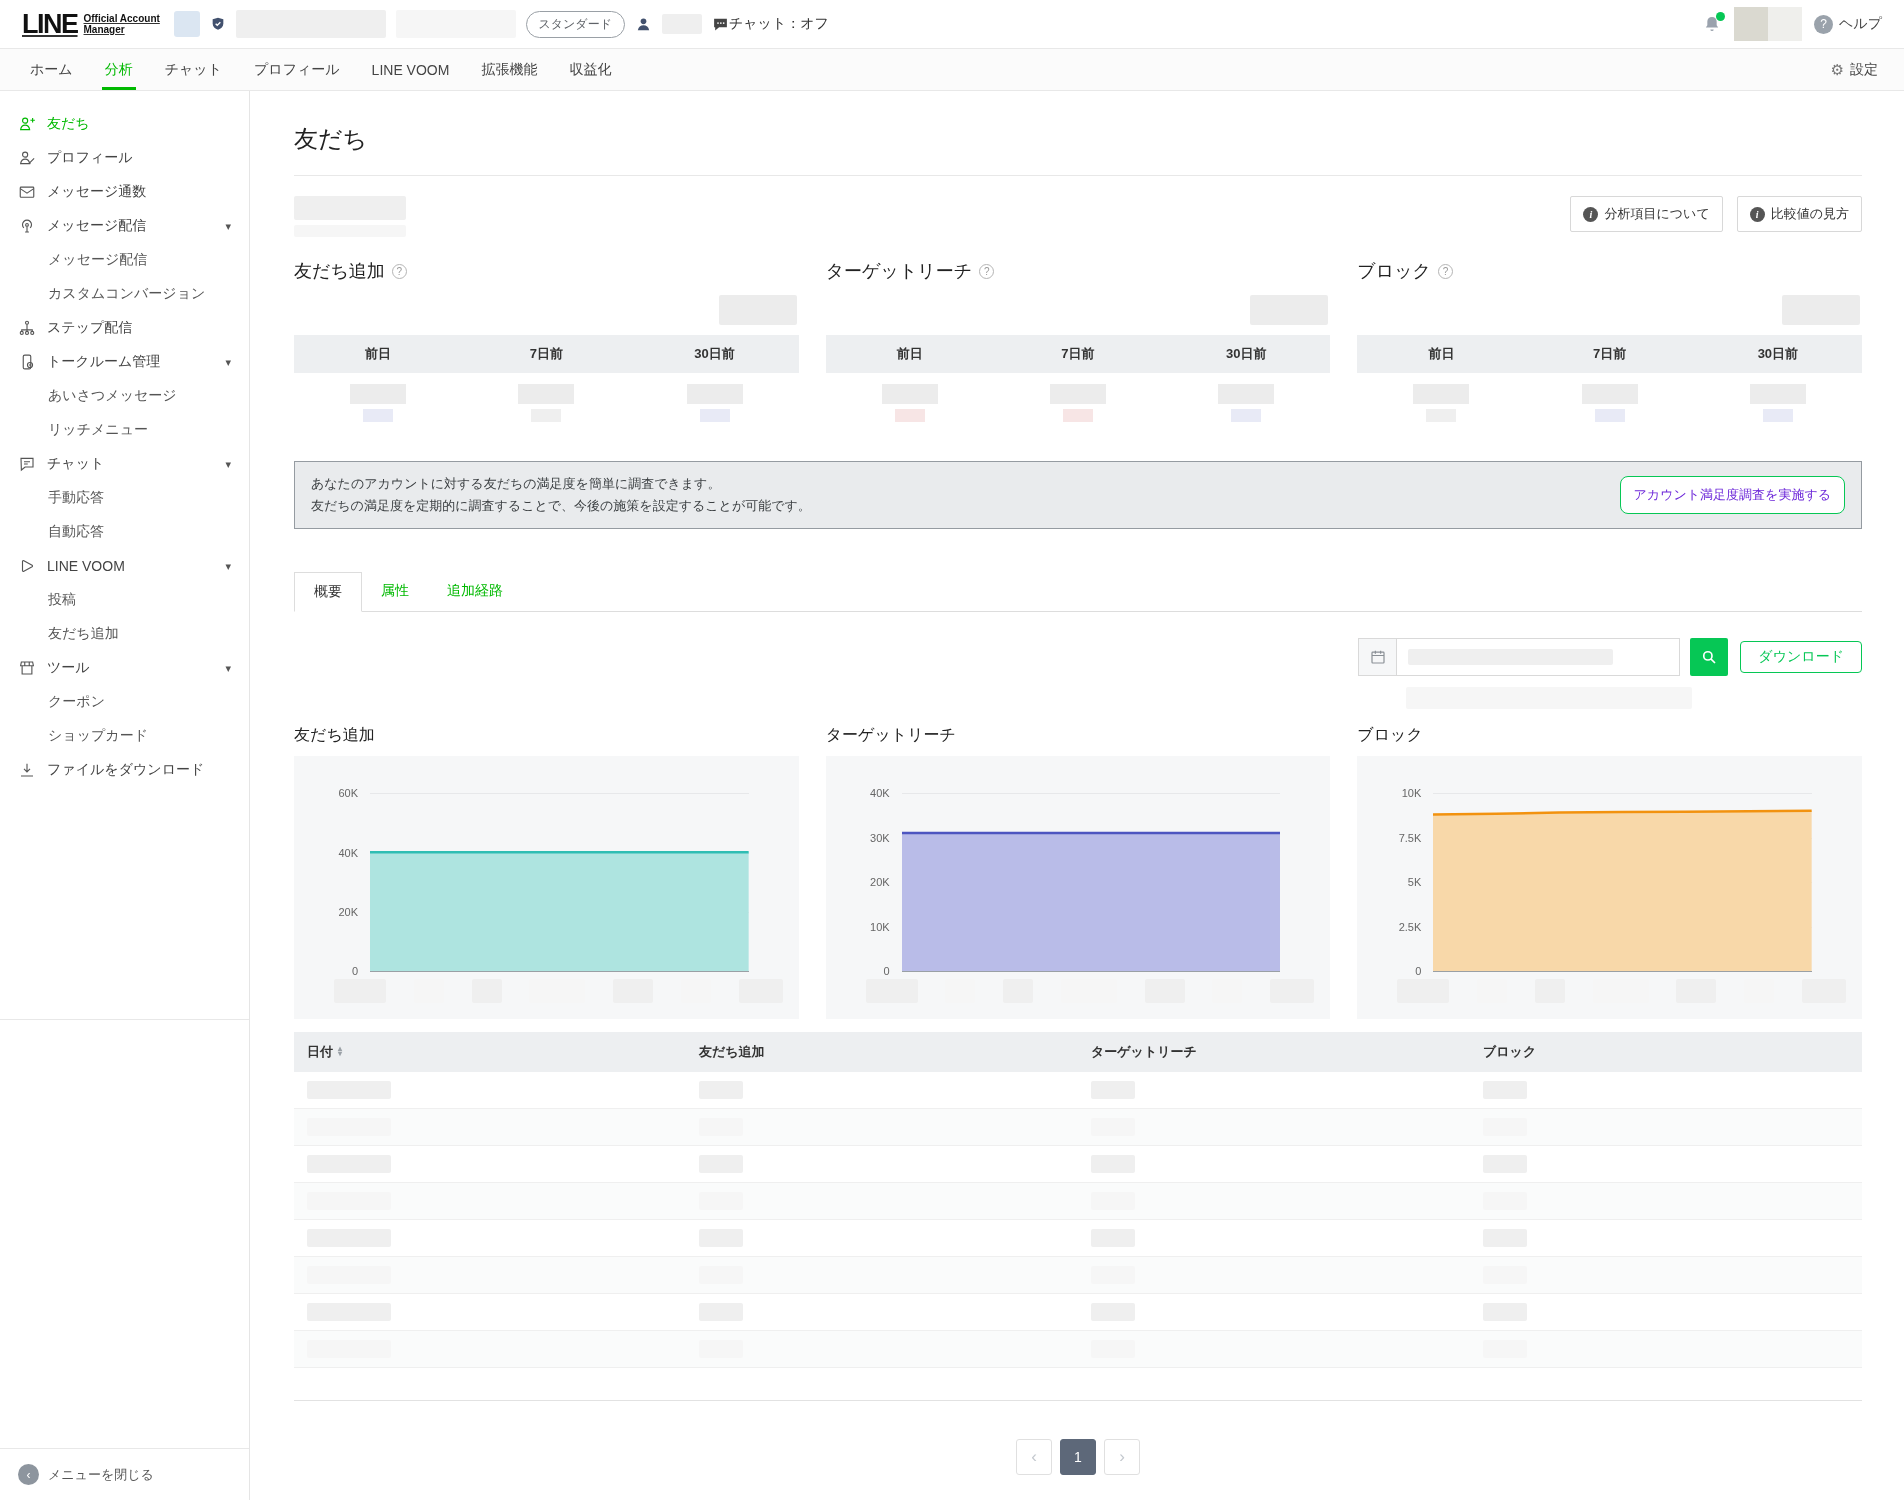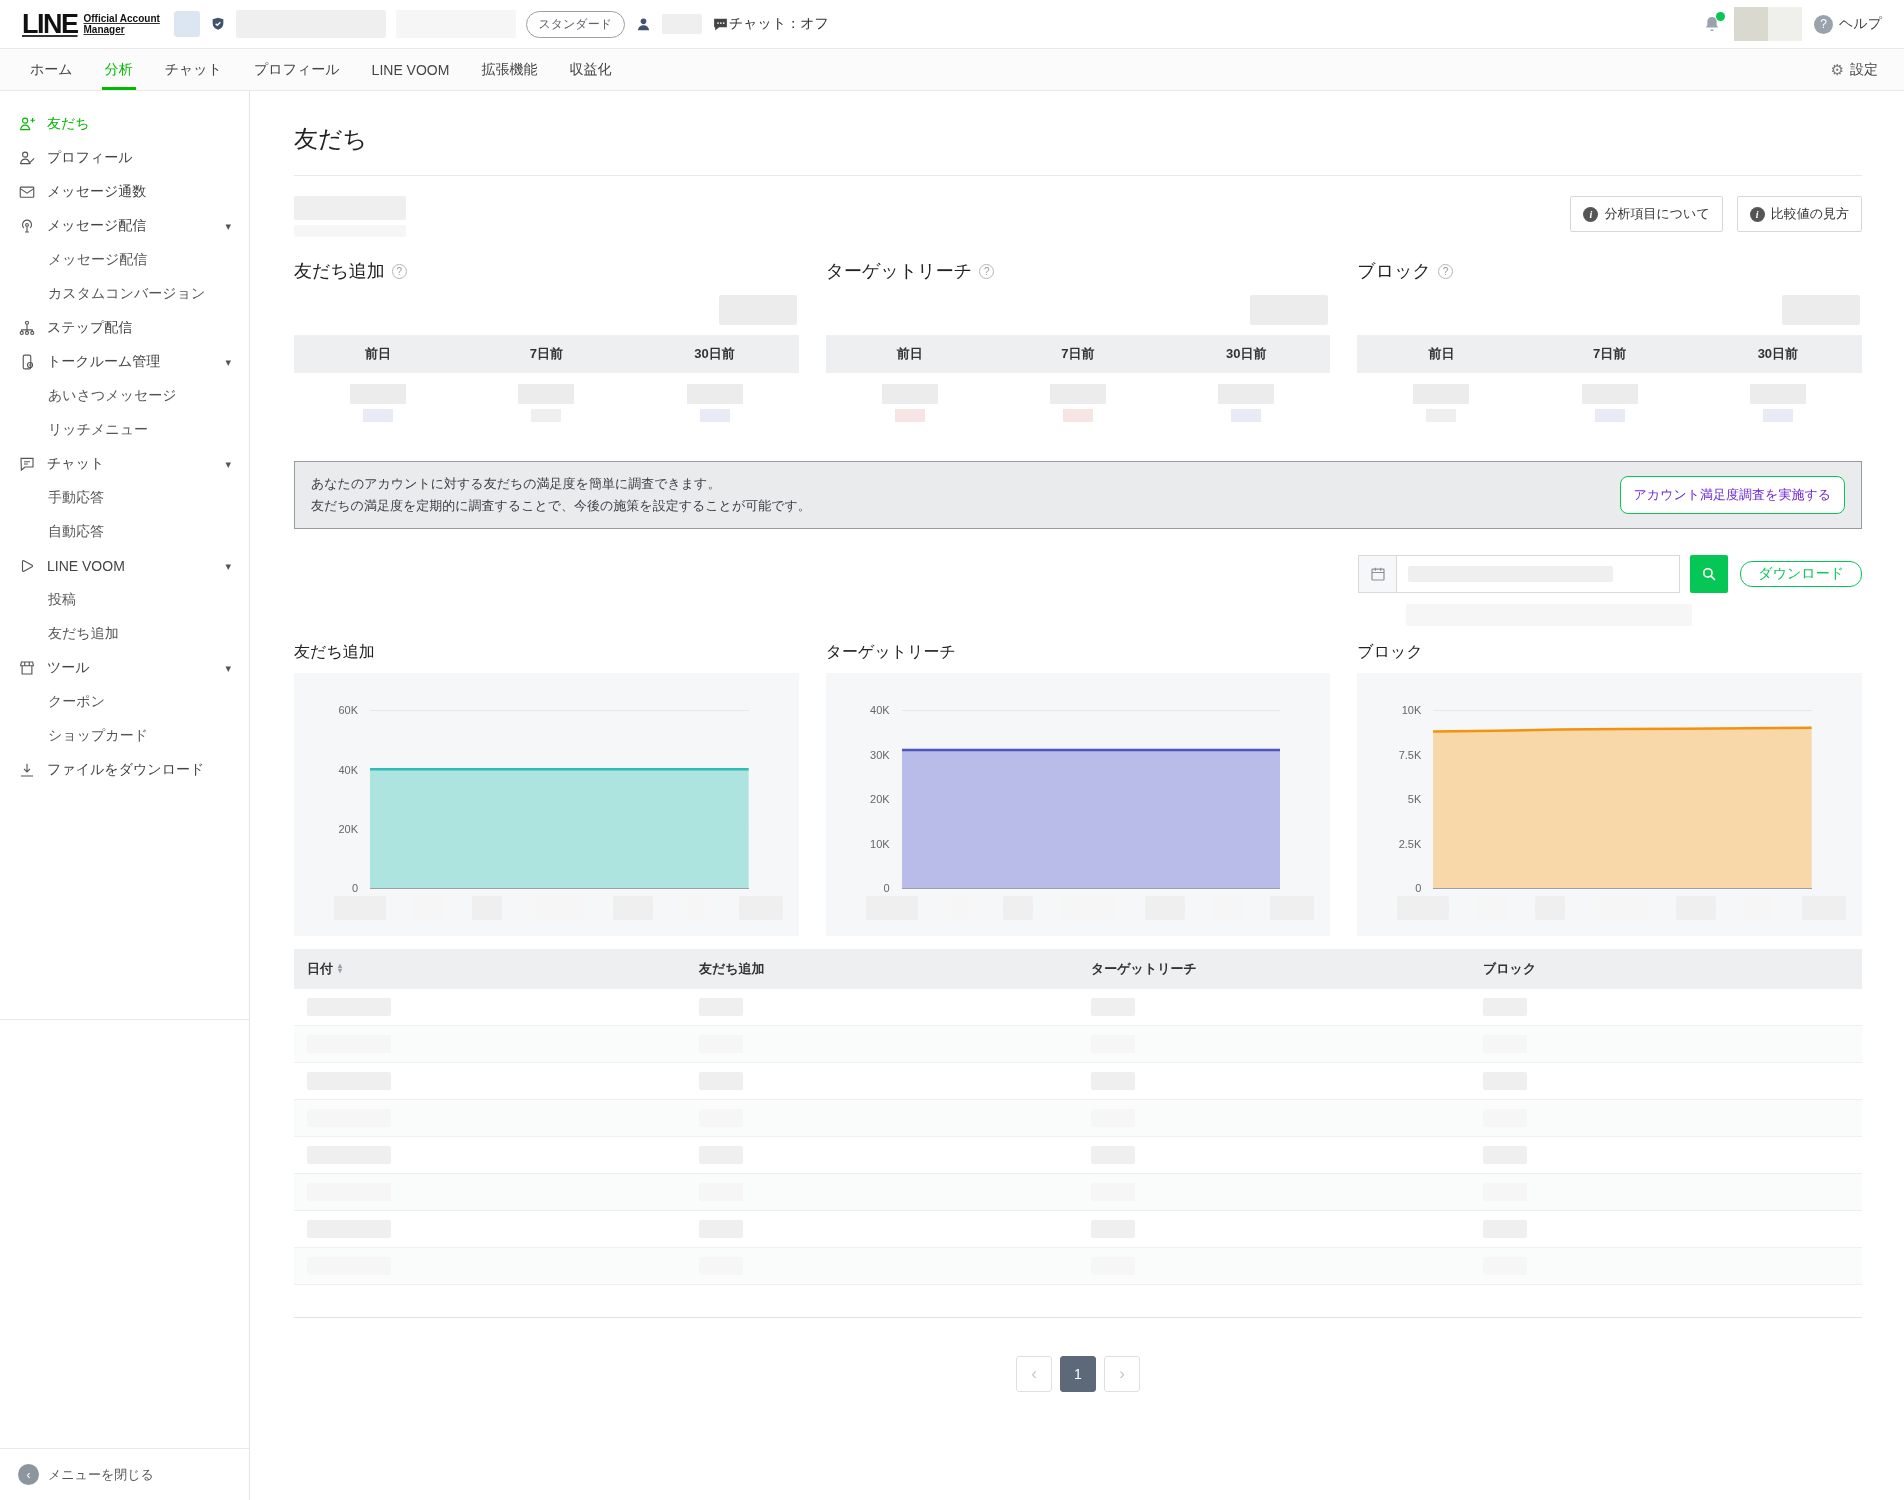--- a/index.html
+++ b/index.html
@@ -81,21 +81,21 @@
 
   .tabs { margin-top:42px; border-bottom:1px solid #ddd; display:flex; }
   .tab { padding:10px 19px; font-size:14px; color:#00b900; position:relative; top:1px; cursor:pointer; }
   .tab.active { background:#fff; border:1px solid #ddd; border-bottom:1px solid #fff; color:#333; }
 
   .toolbar { display:flex; justify-content:flex-end; align-items:center; margin-top:26px; }
   .cal-btn { width:38px; height:38px; border:1px solid #d9d9d9; border-right:none; background:#f6f7f8; display:flex; align-items:center; justify-content:center; cursor:pointer; }
   .range-input { width:284px; height:38px; border:1px solid #d9d9d9; background:#fff; display:flex; align-items:center; padding:0 11px; }
   .range-blur { width:205px; height:16px; }
   .search-btn { width:38px; height:38px; background:#06c755; border:none; border-radius:2px; margin-left:10px; display:flex; align-items:center; justify-content:center; cursor:pointer; }
-  .dl-btn { height:26px; margin-left:12px; background:#fff; border:1px solid #06c755; border-radius:12px; color:#06c755; font-size:14px; padding:0 17px; cursor:pointer; }
+  .dl-btn { height:32px; margin-left:12px; background:#fff; border:1px solid #06c755; border-radius:4px; color:#06c755; font-size:14px; padding:0 17px; cursor:pointer; }
   .toolbar-blur { display:flex; justify-content:flex-end; margin-top:11px; padding-right:170px; }
   .toolbar-blur .bx-l { width:286px; height:22px; }
 
   .charts-row { display:grid; grid-template-columns:repeat(3,1fr); gap:27px; margin-top:16px; }
   .chart-title { font-size:16px; color:#222; margin-bottom:10px; }
   .chart-panel { position:relative; height:263px; background:#f6f7f8; }
   .gl { position:absolute; left:76px; right:50px; height:1px; background:#e7e8ea; }
   .gl.zero { background:#9aa0a5; }
   .gl-lbl { position:absolute; left:0; width:64px; text-align:right; font-size:11px; color:#666; }
   .area-wrap { position:absolute; left:76px; right:50px; top:37px; height:178px; }
@@ -411,20 +411,25 @@
       </div>
 
     <div class="notice">
       <div class="notice-text">
         <div>あなたのアカウントに対する友だちの満足度を簡単に調査できます。</div>
         <div>友だちの満足度を定期的に調査することで、今後の施策を設定することが可能です。</div>
       </div>
       <button class="notice-btn">アカウント満足度調査を実施する</button>
     </div>
 
+    <div class="tabs">
+        <div class="tab active">概要</div>
+        <div class="tab">属性</div>
+        <div class="tab">追加経路</div>
+      </div>
 
     <div class="toolbar">
       <div class="cal-btn">
         <svg width="18" height="18" viewBox="0 0 24 24">
             <rect x="4" y="5.5" width="16" height="14.5" rx="1" fill="none" stroke="#8a9096" stroke-width="1.6"></rect>
             <path d="M4 10h16M8.5 3.5v4M15.5 3.5v4" stroke="#8a9096" stroke-width="1.6" fill="none"></path>
           </svg>
       </div>
       <div class="range-input">
         <div class="bx range-blur"></div>

